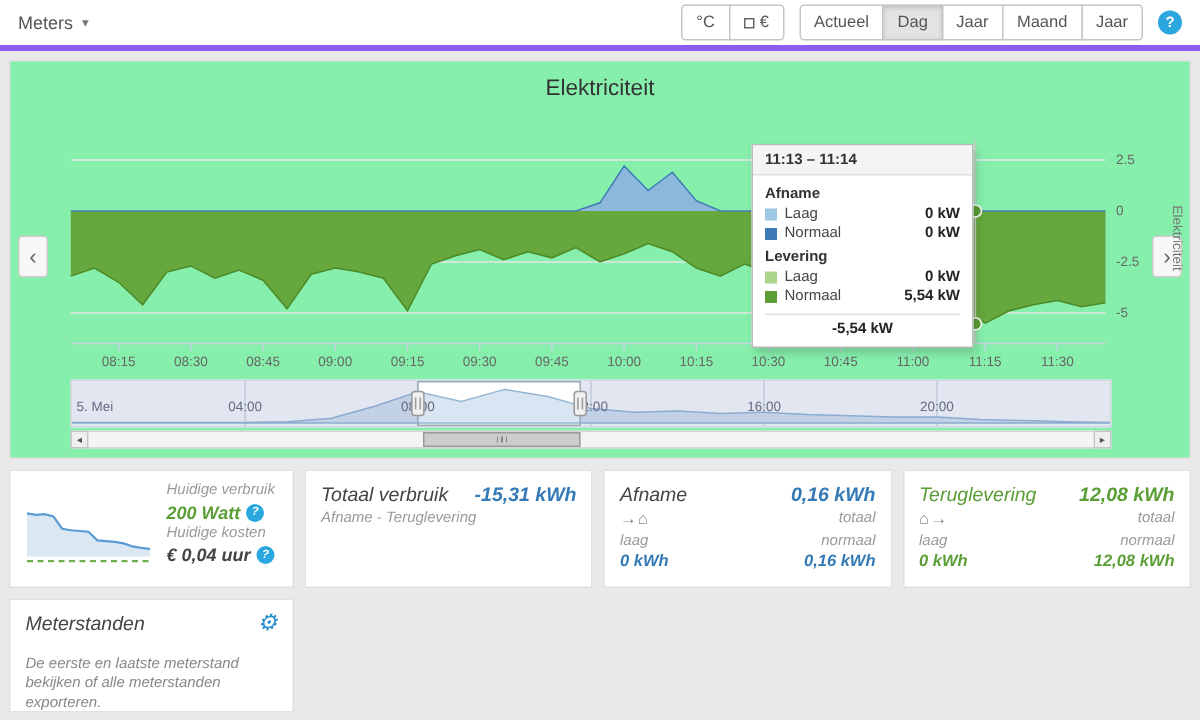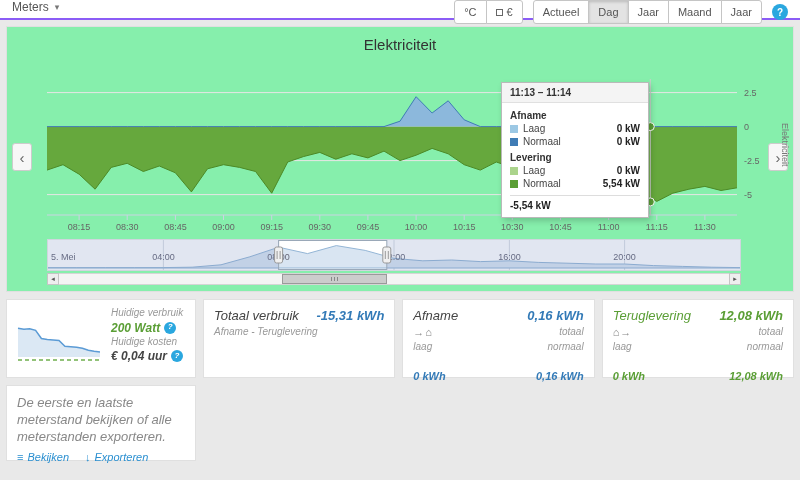--- a/index.html
+++ b/index.html
@@ -1,21 +1,21 @@
 <!DOCTYPE html>
 <html><head>
 <meta charset="utf-8">
 <style>
   * { margin:0; padding:0; box-sizing:border-box; }
   html,body { width:800px; height:480px; overflow:hidden; }
   body { background:#e9e9e9; font-family:"Liberation Sans",sans-serif; color:#444; }
 
   
-  .topbar { height:20px; background:#fff; border-bottom:2px solid #8b5cf6;
-            display:flex; align-items:flex-start; justify-content:space-between; padding:0 12px; }
+  .topbar { height:34px; background:#fff; border-bottom:4px solid #8b5cf6;
+            display:flex; align-items:center; justify-content:space-between; padding:0 12px; }
   .meters { font-size:12px; color:#555; display:flex; align-items:center; gap:6px; cursor:pointer; }
   .caret { font-size:9px; color:#777; }
   .topbar-right { display:flex; align-items:center; gap:10px; }
   .btn-group { display:inline-flex; }
   .btn-group button { font-family:inherit; font-size:11px; color:#555; background:#fff;
             border:1px solid #c5c5c5; height:24px; padding:0 9px; margin-left:-1px;
             display:inline-flex; align-items:center; gap:4px; cursor:pointer; }
   .btn-group button:first-child { border-radius:3px 0 0 3px; margin-left:0; }
   .btn-group button:last-child { border-radius:0 3px 3px 0; }
   .btn-group button.active { background:#e3e3e3; box-shadow:inset 0 1px 3px rgba(0,0,0,.18); }
@@ -52,21 +52,21 @@
   .tooltip { position:absolute; left:494px; top:55px; width:148px; background:#fff;
             border:1px solid #b9b9b9; box-shadow:2px 3px 6px rgba(0,0,0,.18);
             font-size:10px; z-index:6; }
   .tt-header { padding:4px 8px; background:#f4f4f4; border-bottom:1px solid #e0e0e0;
             font-weight:bold; color:#333; }
   .tt-body { padding:2px 8px 6px; }
   .tt-sec { font-weight:bold; color:#333; margin-top:5px; }
   .tt-row { display:flex; align-items:center; gap:5px; margin-top:2px; color:#444; }
   .sw { width:8px; height:8px; display:inline-block; flex:0 0 auto; }
   .tt-val { margin-left:auto; font-weight:bold; color:#222; }
-  .tt-total { border-top:1px solid #ddd; margin-top:6px; padding-top:4px; text-align:left;
+  .tt-total { border-top:1px solid #ddd; margin-top:6px; padding-top:4px; text-align:center;
             font-weight:bold; color:#222; }
 
   
   .cards-row { display:flex; gap:7px; margin:7px 6px 0; }
   .card { background:#fff; border:1px solid #e0e0e0; padding:8px 10px; height:79px;font-style:italic; }
   .card.fixed { flex:0 0 190px; }
   .card.flex { flex:1; }
   .current-card { display:flex; gap:8px; padding:7px 8px; }
   #sparkline { width:88px; height:58px; margin-top:2px; flex:0 0 auto; }
   .cur-col { flex:1; min-width:0; }
@@ -75,24 +75,24 @@
   .cur-val.greenv { color:#5a9e35; }
   .cur-val.darkv { color:#444; }
   .card-head { display:flex; justify-content:space-between; align-items:baseline; }
   .card-title { font-size:13px; color:#444; }
   .card-title.greent { color:#5a9e35; }
   .card-value { font-size:13px; font-weight:bold; }
   .bluev { color:#337ab7; } .greenv { color:#5a9e35; }
   .card-sub { font-size:10px; color:#999; margin-top:3px; }
   .kv-row { display:flex; justify-content:space-between; font-size:10px; color:#999; margin-top:3px; }
   .kv-icons { font-size:11px; color:#888; letter-spacing:1px; }
-  .kv-vals { display:flex; justify-content:space-between; font-size:11px; font-weight:bold; margin-top:18px; }
+  .kv-vals { display:flex; justify-content:space-between; font-size:11px; font-weight:bold; margin-top:2px; }
   .meter-card { height:76px; }
   .gear-ic { color:#2a8fd0; font-size:15px; line-height:1; cursor:pointer; }
-  .meter-desc { font-size:13px; color:#888; margin-top:1px; line-height:1.3; }
+  .meter-desc { font-size:10px; color:#888; margin-top:13px; line-height:1.3; }
   .meter-links { display:flex; gap:16px; margin-top:5px; }
   .meter-links a { color:#2a8fd0; font-size:11px; display:flex; gap:4px; align-items:center;
             cursor:pointer; text-decoration:none; }
   .link-ic { font-size:11px; }
 </style>
 </head>
 <body>
 
 <header class="topbar">
   <div class="meters">
@@ -298,20 +298,24 @@
     </div>
     <div class="kv-vals greenv">
       <span>0 kWh</span>
       <span>12,08 kWh</span>
     </div>
   </div>
 </div>
 
 <div class="cards-row">
   <div class="card fixed meter-card">
+    <div class="card-head">
+      <span class="card-title">Meterstanden</span>
+      <span class="gear-ic">⚙</span>
+    </div>
     <div class="meter-desc">De eerste en laatste meterstand bekijken of alle meterstanden exporteren.</div>
     <div class="meter-links">
       <a>
           <span class="link-ic">≡</span>
           <span>Bekijken</span>
         </a>
       <a>
           <span class="link-ic">↓</span>
           <span>Exporteren</span>
         </a>

